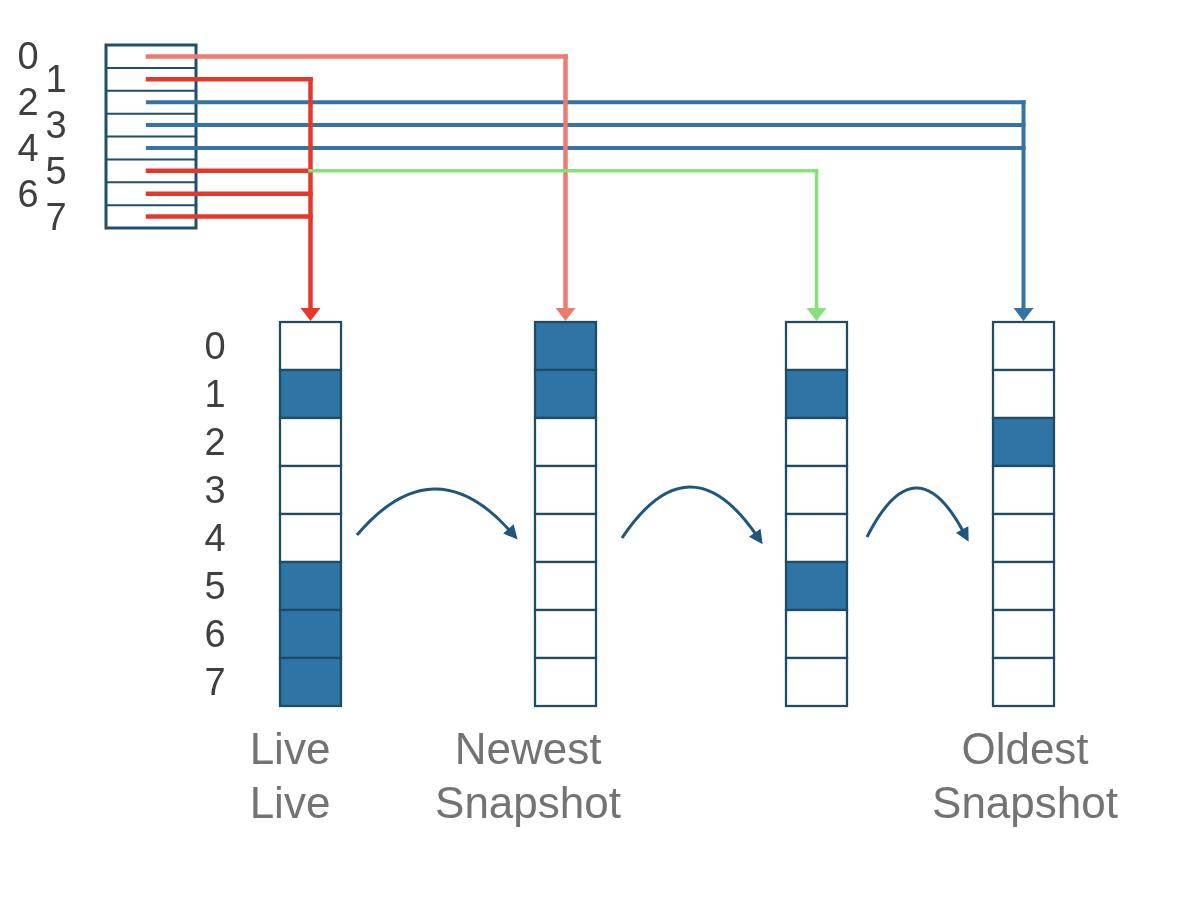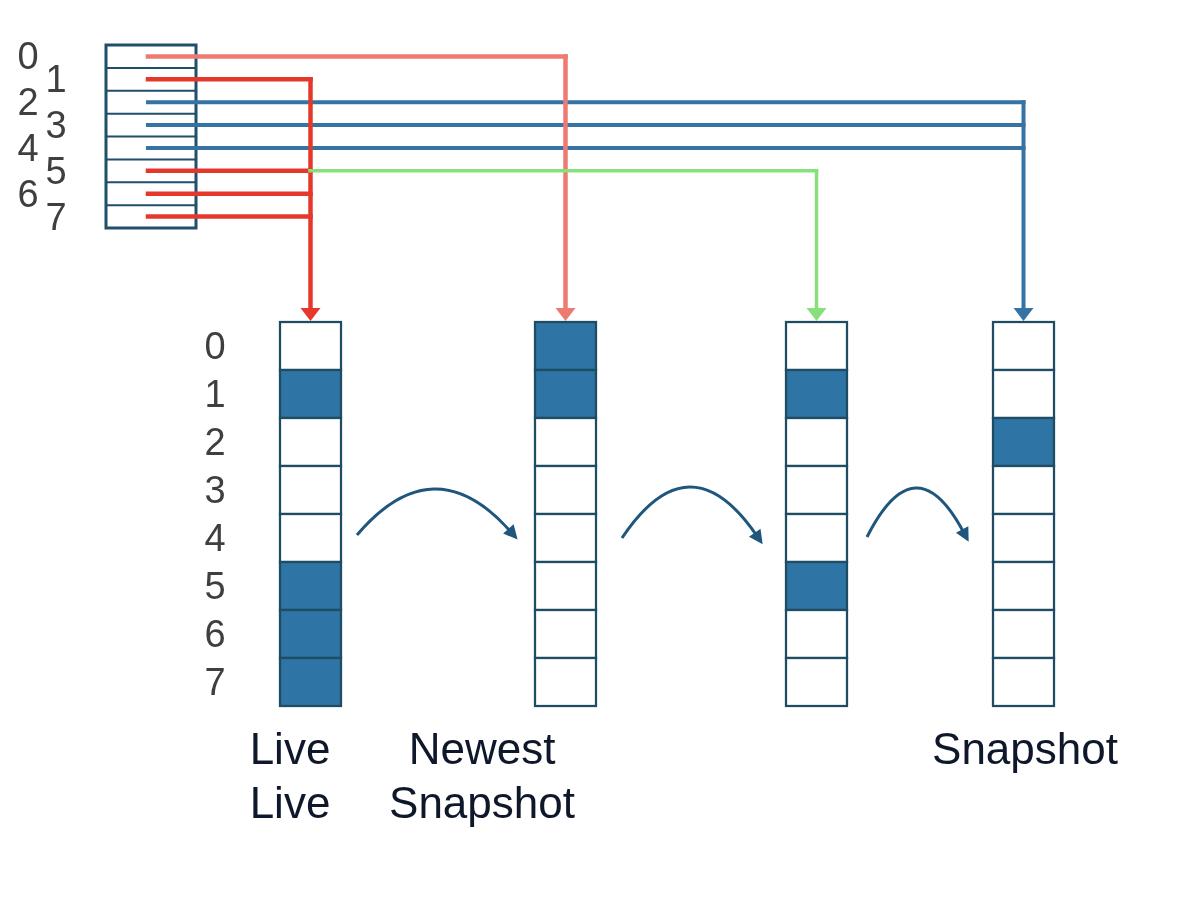--- a/index.html
+++ b/index.html
@@ -7,21 +7,21 @@
   .canvas{position:relative;width:1202px;height:902px;background:#ffffff;overflow:hidden;}
   .canvas svg{position:absolute;left:0;top:0;}
   svg text{font-family:"Liberation Sans",sans-serif;}
   .col-label{
     position:absolute;
     top:722px;
     transform:translateX(-50%);
     text-align:center;
     font-size:44px;
     line-height:54px;
-    color:#0f172a;
+    color:#737373;
     white-space:nowrap;
   }
 </style>
 </head>
 <body>
 
 <div class="canvas">
   <svg id="layer" width="1202" height="902" viewBox="0 0 1202 902">
       <rect x="106" y="45" width="90" height="183" fill="#ffffff" stroke="#1F4F6B" stroke-width="3"></rect>
       <line x1="106" y1="67.875" x2="196" y2="67.875" stroke="#1F4F6B" stroke-width="2"></line>
@@ -102,21 +102,22 @@
       <path d="M 762.6333682464151 544.2622734280754 L 748.9630613017812 536.6384484012603 L 760.5302441010867 528.7517328562792 Z" fill="#1F567D"></path>
       <path d="M 867 537 Q 915.5 441 964 533" fill="none" stroke="#1F567D" stroke-width="3"></path>
       <path d="M 968.6634076439916 541.8460516133448 L 955.942400813062 532.7259647054561 L 968.3268730717448 526.1971940038679 Z" fill="#1F567D"></path>
     </svg>
 
   <div class="col-label" style="left:290px">
     <div>Live</div>
     <div>Live</div>
   </div>
 
-  <div class="col-label" style="left:482px">
+  <div class="col-label" style="left:528px">
     <div>Newest</div>
     <div>Snapshot</div>
   </div>
 
   <div class="col-label" style="left:1025px">
+    <div>Oldest</div>
     <div>Snapshot</div>
   </div>
 </div>
 
 </body></html>

